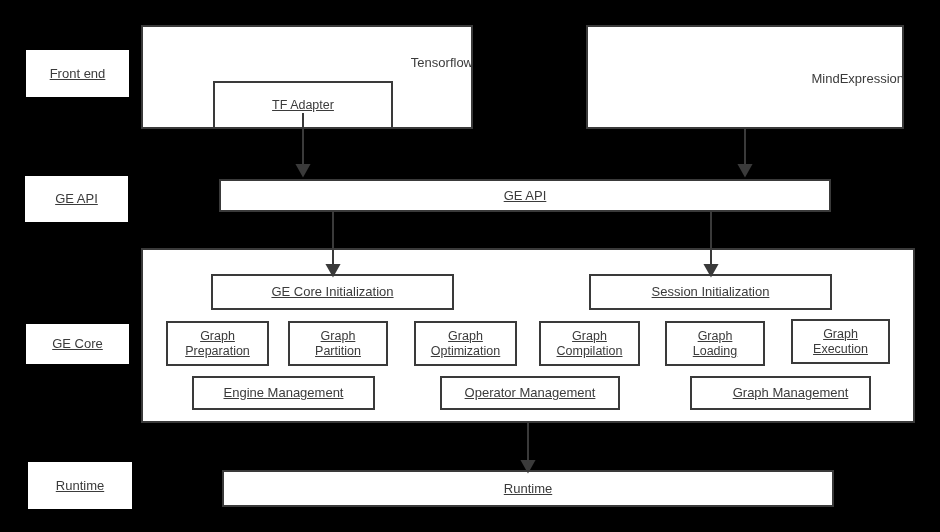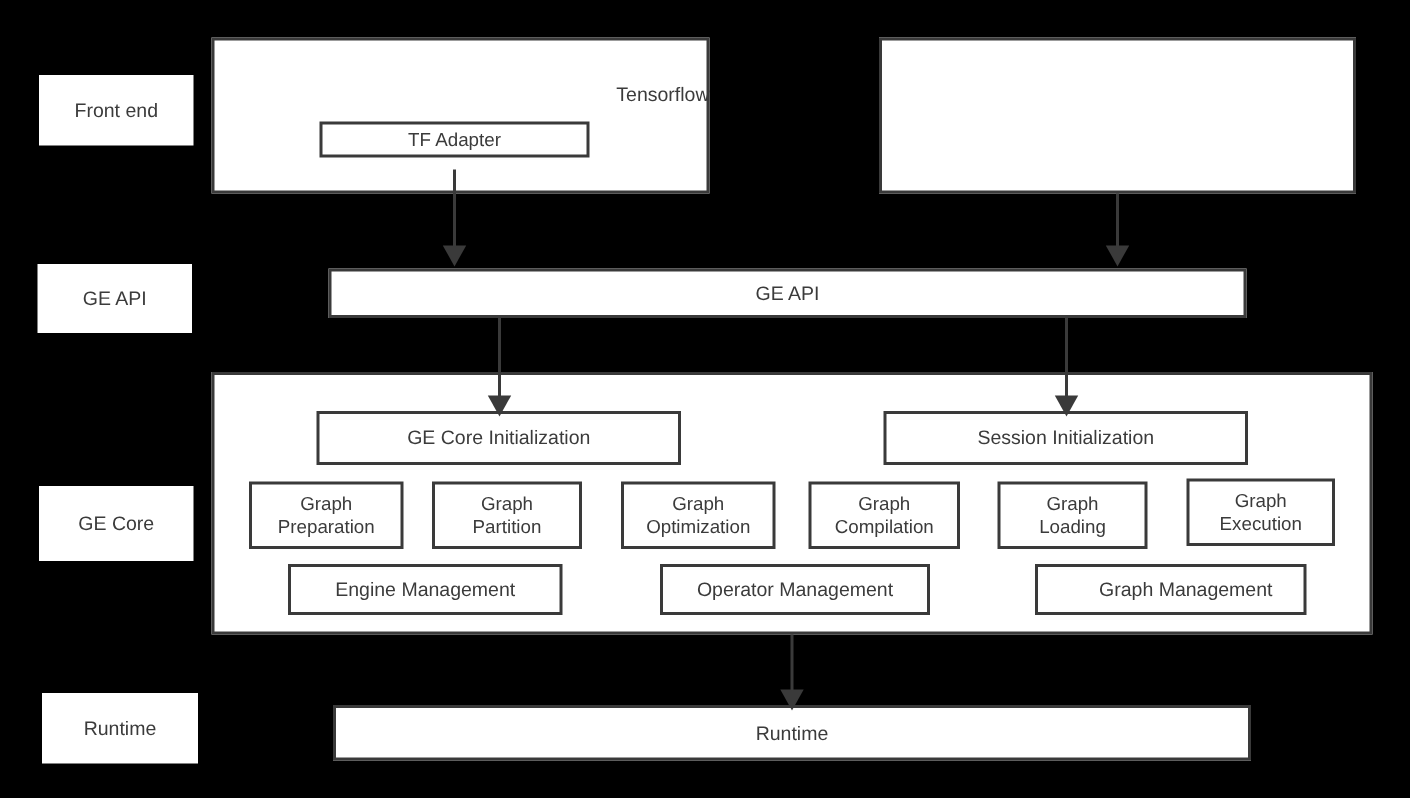--- a/index.html
+++ b/index.html
@@ -21,20 +21,21 @@
     box-sizing: border-box;
     background: #ffffff;
     border: 2px solid #3a3a3a;
     color: #3b3b3b;
     display: flex;
     align-items: center;
     justify-content: center;
     text-align: center;
     line-height: 1.2;
     white-space: pre-line;
+    text-decoration: underline;
   }
   .plain {
     border: none;
   }
   .lane-label {
     font-size: 13px;
   }
   .group-title {
     position: absolute;
     color: #3b3b3b;
@@ -66,29 +67,30 @@
 </style>
 </head>
 <body>
 
 <div id="canvas">
 
   <div class="box plain lane-label" style="left:26px; top:50px; width:103px; height:47px;">Front end</div>
 
   <div class="box plain lane-label" style="left:25px; top:176px; width:103px; height:46px;">GE API</div>
 
-  <div class="box plain lane-label" style="left:26px; top:324px; width:103px; height:50px;text-align:center;">GE Core</div>
+  <div class="box plain lane-label" style="left:26px; top:324px; width:103px; height:40px;text-align:center;">GE Core</div>
 
   <div class="box plain lane-label" style="left:28px; top:462px; width:104px; height:47px;">Runtime</div>
 
   <div class="box" style="left:141px; top:25px; width:332px; height:104px; display:block;"></div>
   <div class="group-title" style="left:141px; top:55px; width:332px;">Tensorflow</div>
-  <div class="box leaf" style="left:213px; top:81px; width:180px; height:24px;text-align:right;">TF Adapter</div>
+  <div class="box leaf" style="left:213px; top:81px; width:180px; height:48px;text-align:right;">TF Adapter</div>
 
   <div class="box" style="left:586px; top:25px; width:318px; height:104px; display:block;"></div>
+  <div class="group-title" style="left:586px; top:71px; width:318px;">MindExpression</div>
 
   <div class="box bar" style="left:219px; top:179px; width:612px; height:33px;">GE API</div>
 
   <div class="box" style="left:141px; top:248px; width:774px; height:175px; display:block;"></div>
 
   <div class="box init-box" style="left:211px; top:274px; width:243px; height:36px;">GE Core Initialization</div>
   <div class="box init-box" style="left:589px; top:274px; width:243px; height:36px;">Session Initialization</div>
 
   <div class="box leaf" style="left:166px; top:321px; width:103px; height:45px;">Graph
 Preparation</div>

